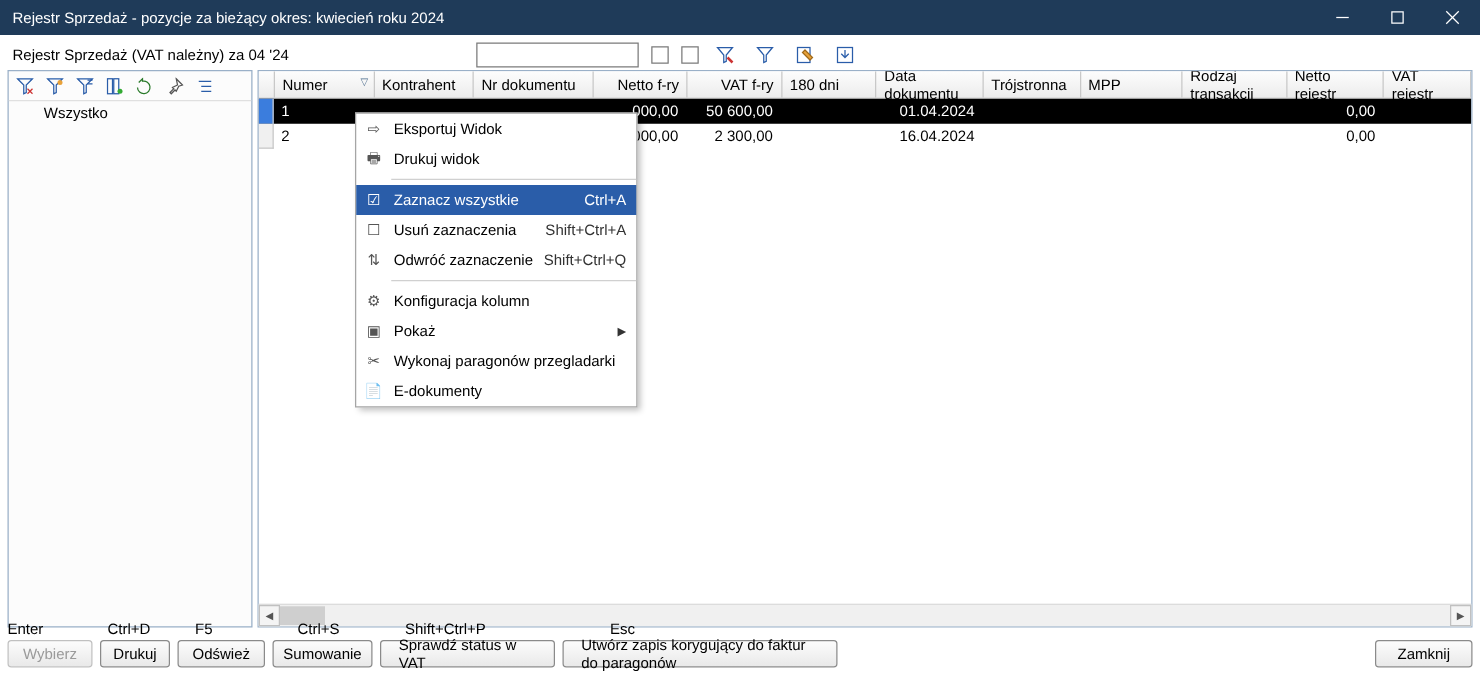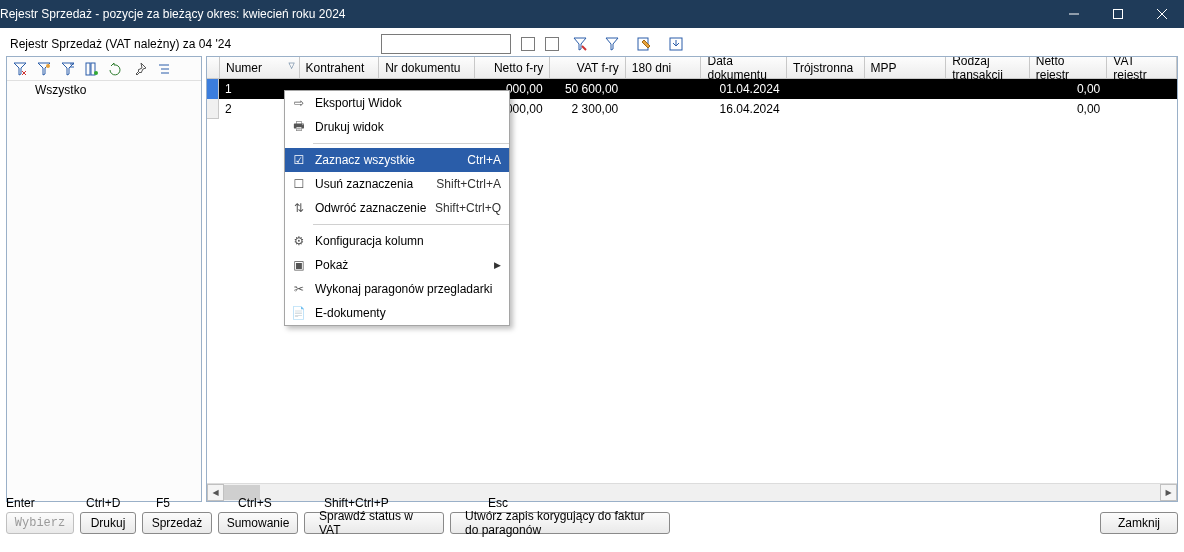--- a/index.html
+++ b/index.html
@@ -1,17 +1,17 @@
 <!DOCTYPE html>
 <html><head>
 <meta charset="utf-8">
 <style>
   * { box-sizing: border-box; margin: 0; padding: 0; font-family: "Segoe UI", Tahoma, sans-serif; font-size: 12px; }
   body { background: #fff; width: 1184px; height: 552px; overflow: hidden; }
-  .titlebar { background: #1f3b59; color: #fff; height: 28px; display: flex; align-items: center; }
+  .titlebar { background: #1f3b59; color: #fff; height: 28px; display: flex; align-items: center; padding-left: 10px; }
   .titlebar .title { flex: 1; font-size: 12px; }
   .titlebar .ctrl { width: 44px; height: 28px; display: flex; align-items: center; justify-content: center; }
   .subbar { display: flex; align-items: center; padding: 6px 10px; gap: 10px; }
   .subbar-label { font-size: 12px; color: #000; }
   .subbar input[type="text"] { width: 130px; height: 20px; border: 1px solid #7a7a7a; }
   .subbar .chk { width: 14px; height: 14px; border: 1px solid #7a7a7a; }
   .subbar .iconbtn { width: 22px; height: 20px; display: flex; align-items: center; justify-content: center; cursor: pointer; }
   .content { display: flex; position: absolute; top: 56px; bottom: 50px; left: 6px; right: 6px; }
   .left-panel { width: 196px; border: 1px solid #9ab0c8; background: #fcfcfc; margin-right: 4px; }
   .left-panel .toolbar { height: 24px; display: flex; align-items: center; gap: 6px; padding: 2px 4px; border-bottom: 1px solid #e0e0e0; }
@@ -38,21 +38,21 @@
   .context-menu .cm-row.hover .cm-icon { color: #fff; }
   .context-menu .cm-label { flex: 1; font-size: 12px; }
   .context-menu .cm-shortcut { font-size: 12px; color: #333; }
   .context-menu .cm-row.hover .cm-shortcut { color: #fff; }
   .context-menu .cm-arrow { font-size: 9px; color: #333; }
   .bottombar { position: absolute; left: 6px; right: 6px; bottom: 12px; height: 44px; }
   .shortcuts { display: flex; gap: 0; font-size: 12px; color: #000; }
   .shortcuts .sc { width: 82px; }
   .buttons-row { display: flex; gap: 6px; margin-top: 2px; align-items: center; }
   .btn { height: 22px; border: 1px solid #8a8a8a; background: linear-gradient(#fcfcfc,#e9e9e9); border-radius: 3px; padding: 0 14px; font-size: 12px; cursor: pointer; display: flex; align-items: center; justify-content: center; }
-  .btn.disabled { color: #9a9a9a; border-color: #c0c0c0; cursor: default; font-family: Liberation Mono, monospace; }
+  .btn.disabled { color: #9a9a9a; border-color: #c0c0c0; cursor: default; }
   .col-numer{width:80px}.col-kontrahent{width:80px}.col-nrdok{width:96px}.col-netto{width:76px;justify-content:flex-end}.col-vat{width:76px;justify-content:flex-end}.col-180{width:76px}.col-data{width:86px;justify-content:flex-end}.col-troj{width:78px}.col-mpp{width:82px}.col-rodzaj{width:84px}.col-nettorej{width:78px;justify-content:flex-end}.col-vatrej{width:70px}
   .col-mark{width:12px}
   .small-icon{display:inline-flex;align-items:center;justify-content:center;width:18px;height:18px;}
 </style>
 </head>
 <body>
 
 <div class="titlebar">
   <div class="title">Rejestr Sprzedaż - pozycje za bieżący okres:  kwiecień  roku 2024</div>
   <div class="ctrl">
@@ -268,20 +268,20 @@
     <span class="sc" style="width:80px">Enter</span>
     <span class="sc" style="width:70px">Ctrl+D</span>
     <span class="sc" style="width:82px">F5</span>
     <span class="sc" style="width:86px">Ctrl+S</span>
     <span class="sc" style="width:164px">Shift+Ctrl+P</span>
     <span class="sc">Esc</span>
   </div>
   <div class="buttons-row">
     <div class="btn disabled" style="width:68px">Wybierz</div>
     <div class="btn" style="width:56px">Drukuj</div>
-    <div class="btn" style="width:70px">Sprzedaż</div>
+    <div class="btn" style="width:70px">Odśwież</div>
     <div class="btn" style="width:80px">Sumowanie</div>
     <div class="btn" style="width:140px">Sprawdź status w VAT</div>
     <div class="btn" style="width:220px">Utwórz zapis korygujący do faktur do paragonów</div>
     <div style="flex:1"></div>
     <div class="btn" style="width:78px">Zamknij</div>
   </div>
 </div>
 
 </body></html>

